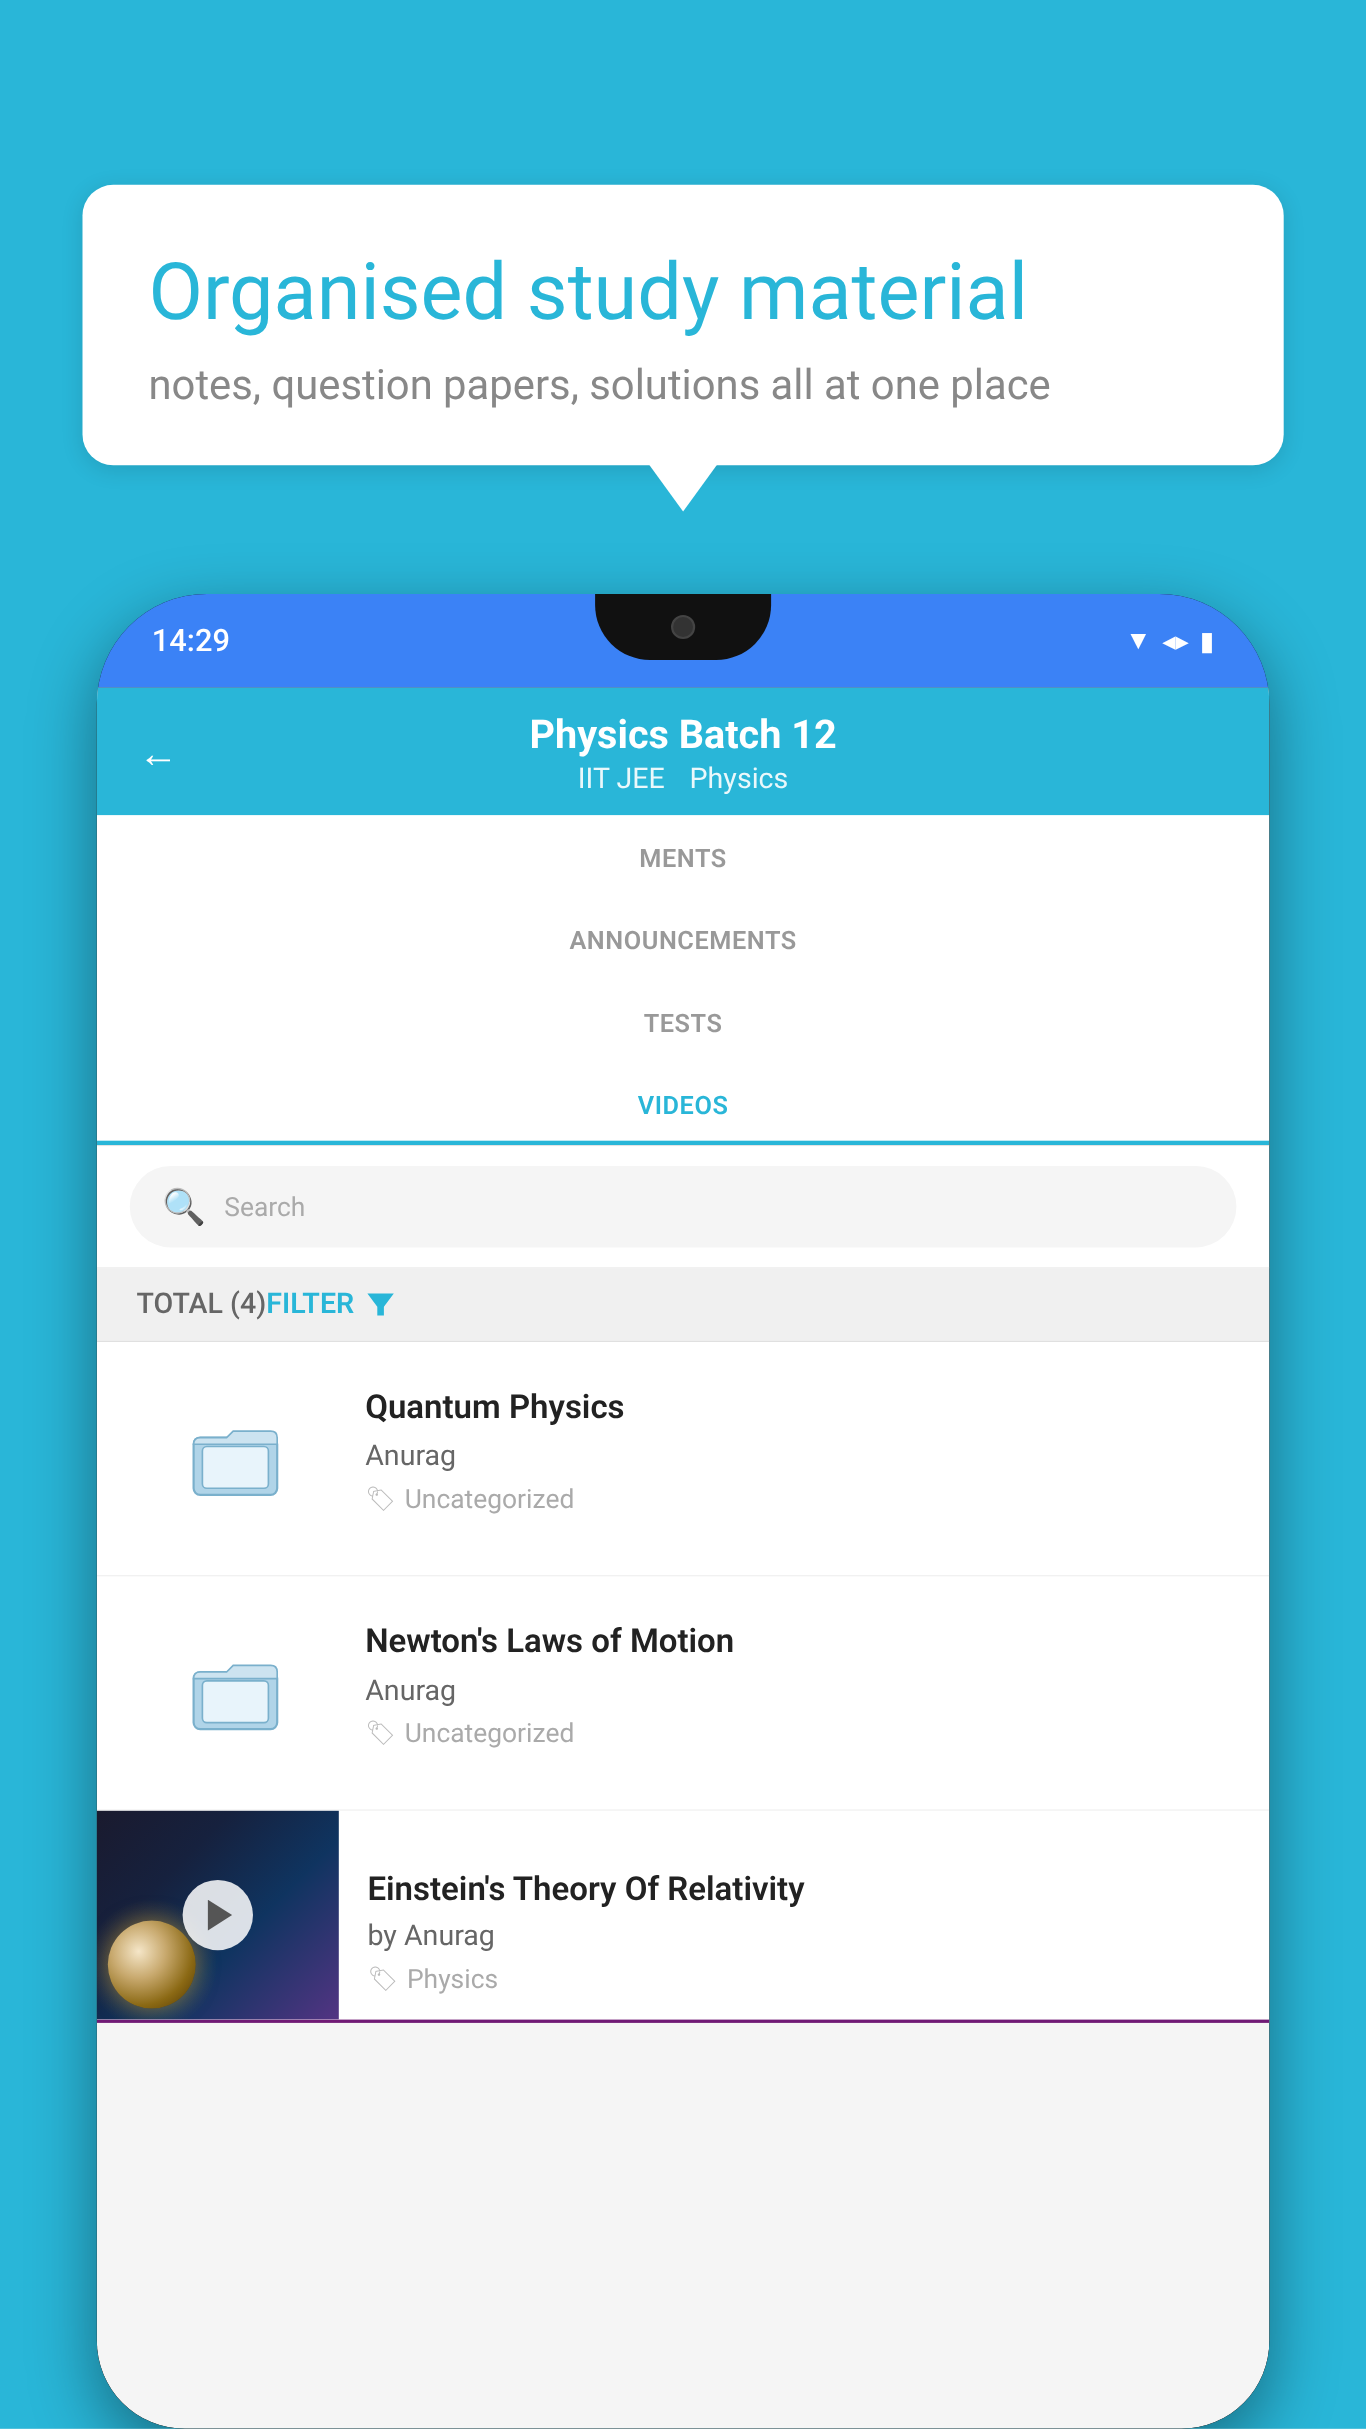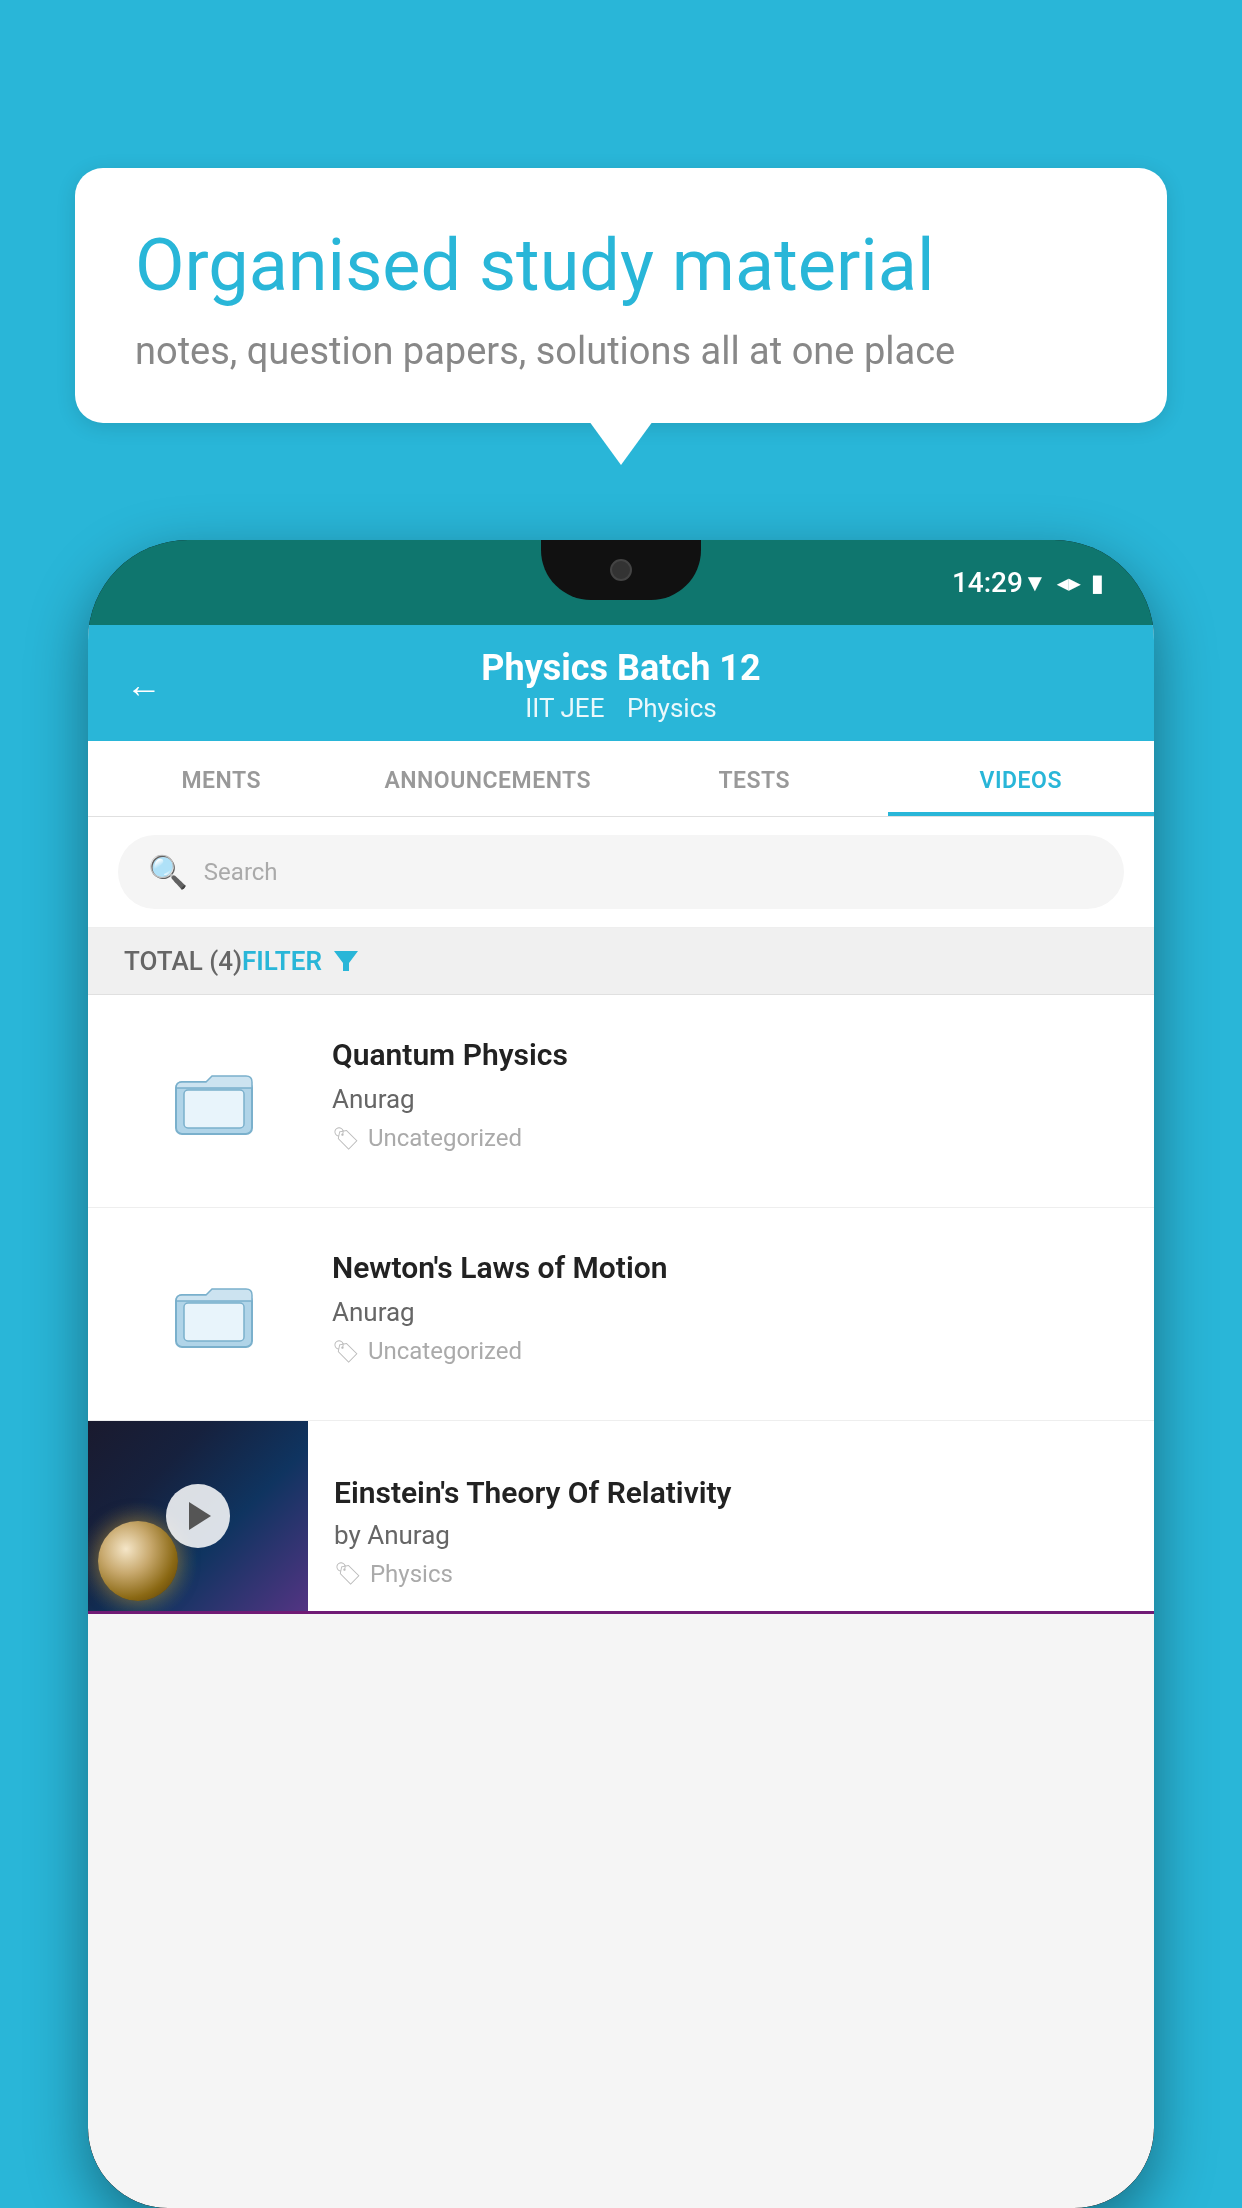--- a/index.html
+++ b/index.html
@@ -62,25 +62,25 @@
       background: #111;
       border-radius: 100px 100px 80px 80px;
       padding: 0;
       box-shadow: 0 20px 60px rgba(0,0,0,0.4);
       overflow: hidden;
     }
 
     
     .phone-top {
       height: 85px;
-      background: #0f766e;
+      background: #3b82f6;
       position: relative;
       display: flex;
       align-items: center;
-      justify-content: flex-end;
+      justify-content: space-between;
       padding: 0 50px;
     }
 
     .phone-time {
       color: white;
       font-size: 28px;
       font-weight: 500;
     }
 
     .phone-notch {
@@ -161,20 +161,21 @@
     .header-subtitle span {
       margin: 0 8px;
     }
 
     
     .tabs-bar {
       background: white;
       display: flex;
       border-bottom: 1px solid #e0e0e0;
       overflow: hidden;
+      flex-direction: column;
     }
 
     .tab-item {
       flex: 1;
       text-align: center;
       padding: 26px 10px 22px;
       font-size: 23px;
       font-weight: 600;
       color: #999;
       letter-spacing: 0.5px;

